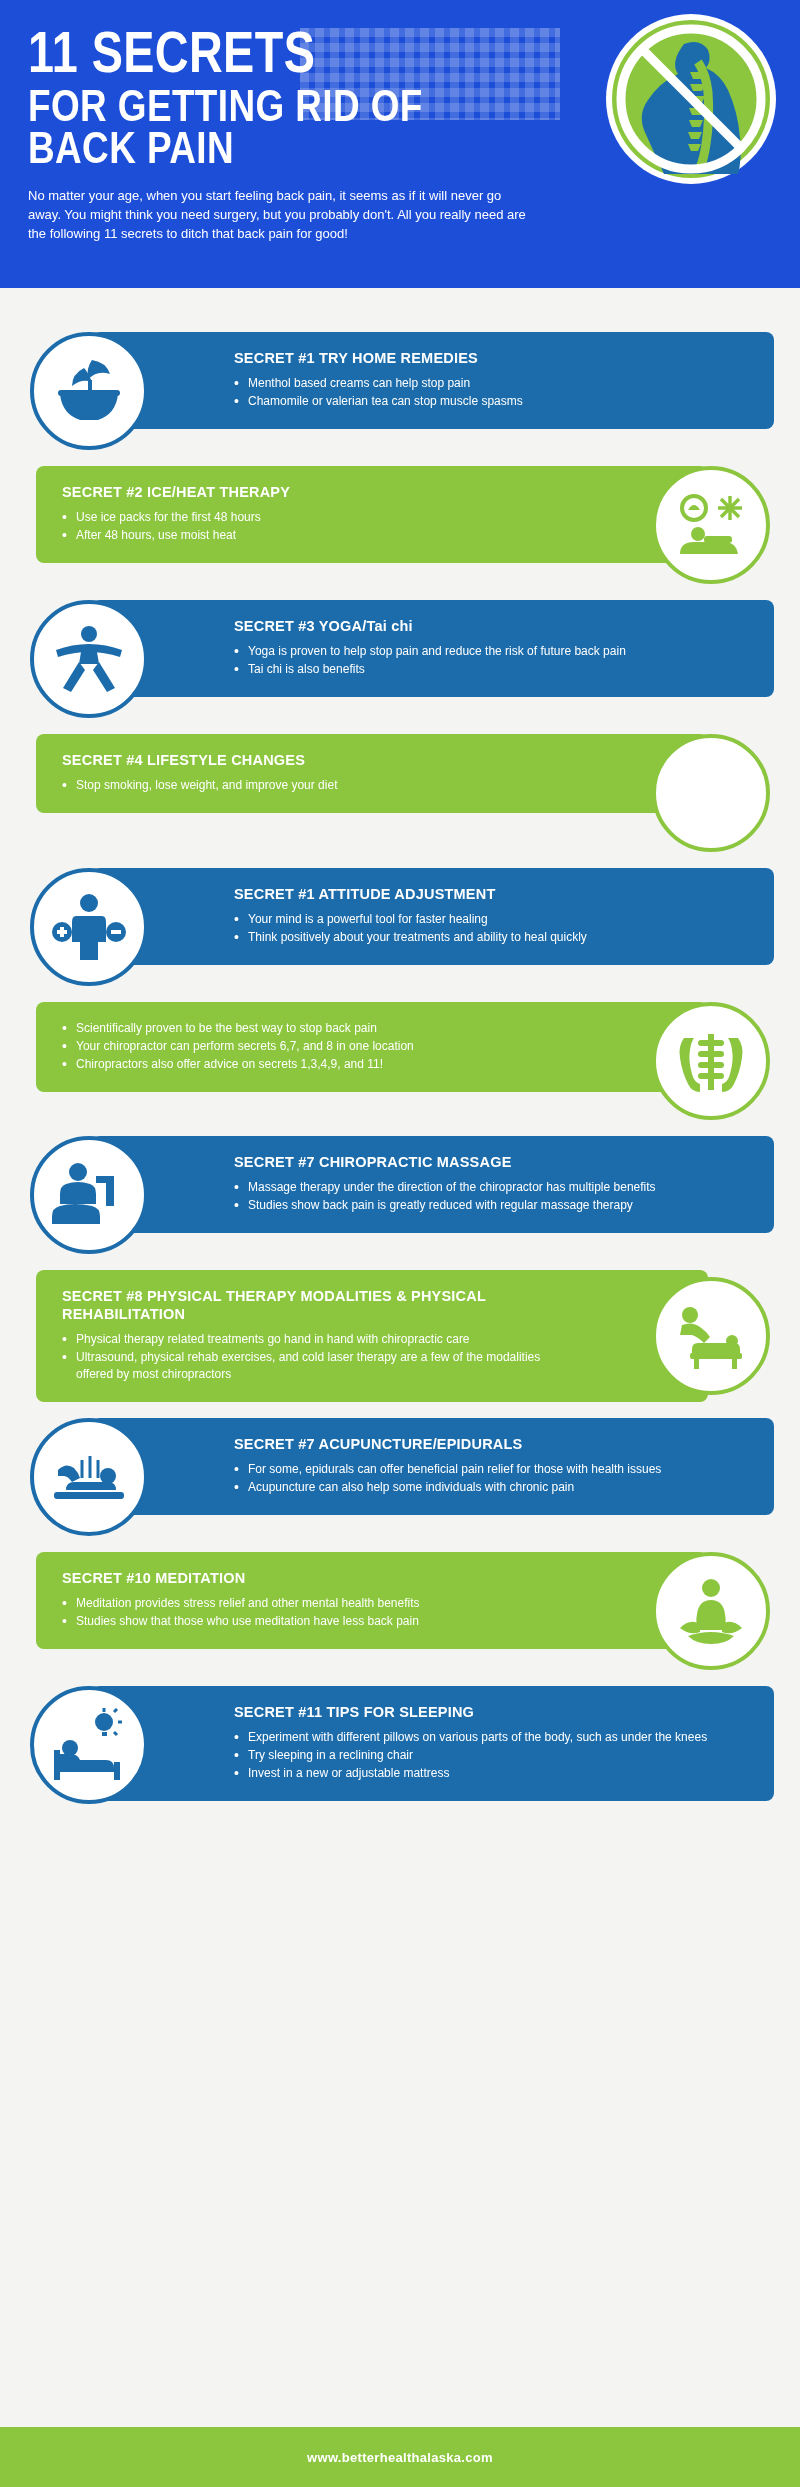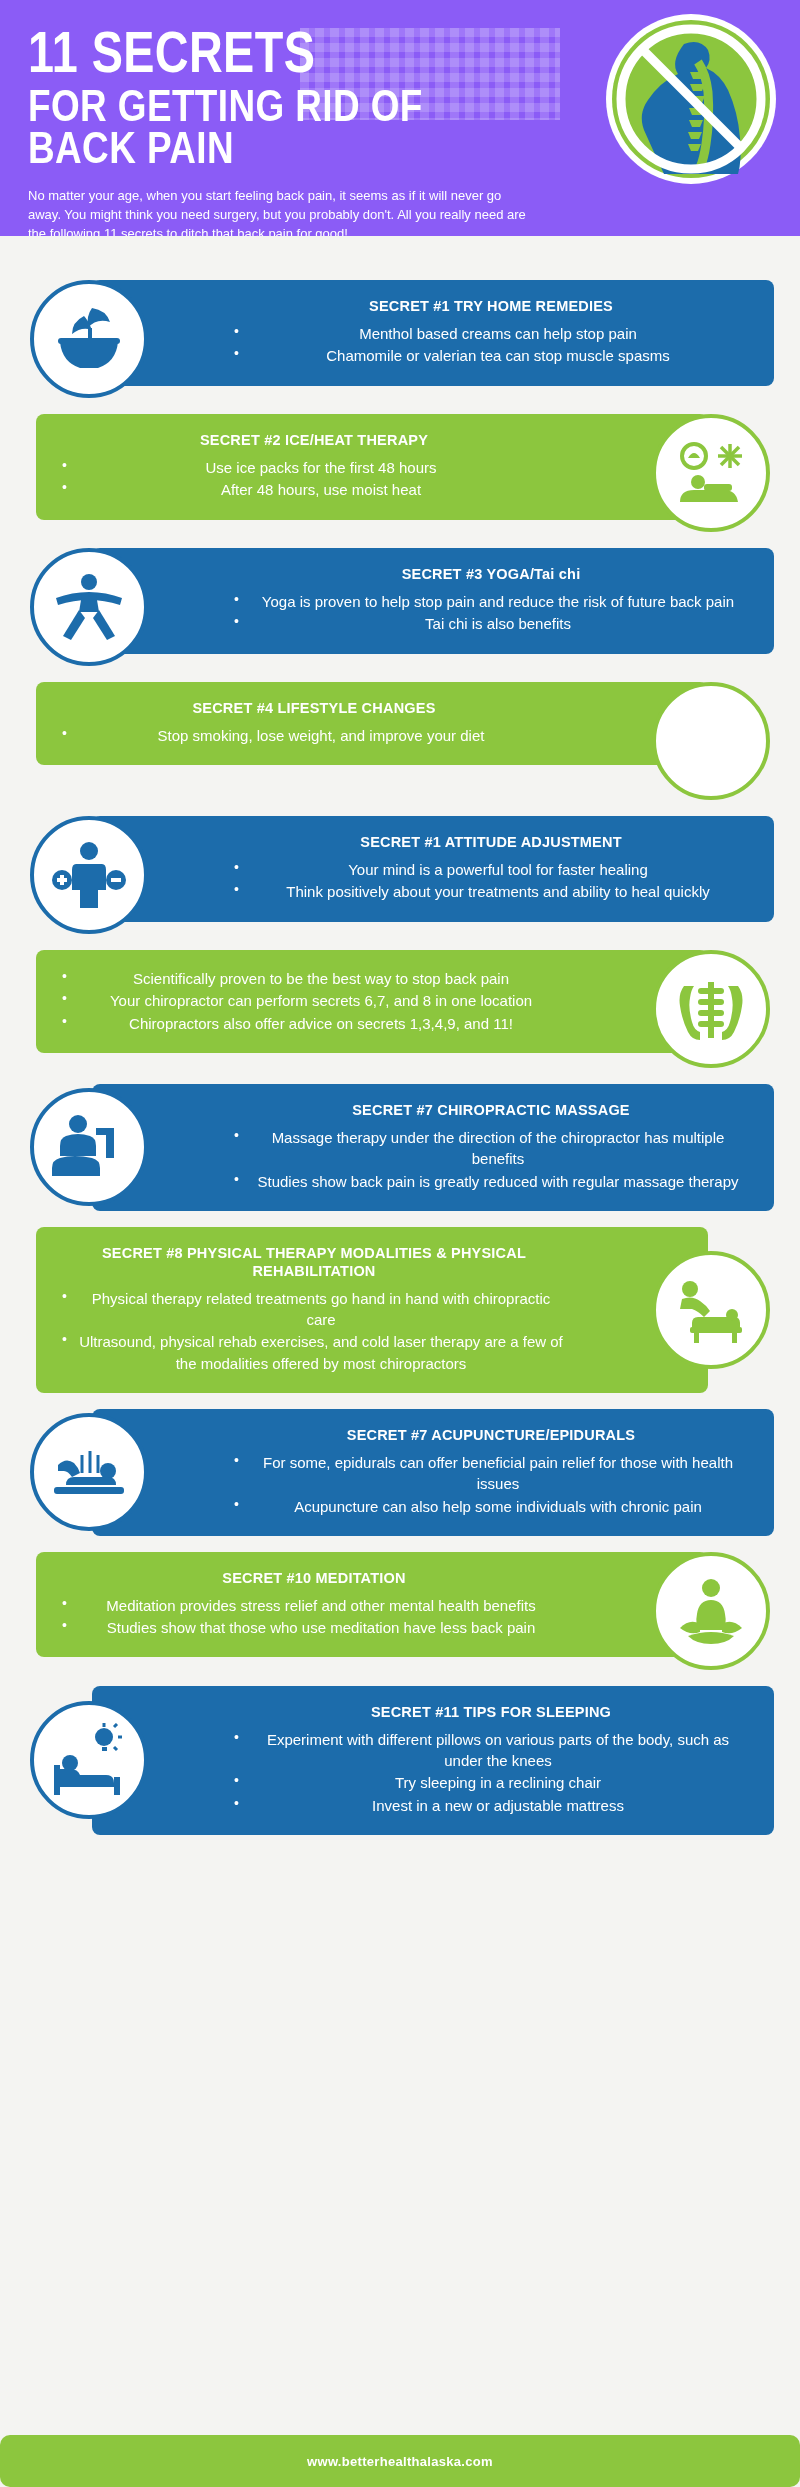--- a/index.html
+++ b/index.html
@@ -13,22 +13,22 @@
     width: 800px;
     height: 2487px;
     background: #f4f4f2;
     overflow: hidden;
   }
 
   
   .header {
     position: relative;
     width: 800px;
-    height: 236px;
-    background: #8b5cf6;
+    height: 288px;
+    background: #1d4ed8;
     overflow: hidden;
   }
   .header-dots {
     position: absolute;
     left: 300px;
     top: 28px;
     width: 260px;
     height: 92px;
     background-image:
       linear-gradient(to right, rgba(255,255,255,0.20) 9px, transparent 9px),
@@ -70,21 +70,20 @@
     height: 170px;
     z-index: 2;
   }
 
   
   .secrets { position: relative; padding: 44px 0 10px 0; }
   .row {
     position: relative;
     margin-bottom: 16px;
     min-height: 118px;
-    text-align: center;
   }
   .panel {
     position: relative;
     border-radius: 8px;
     padding: 18px 26px 18px 26px;
     color: #ffffff;
   }
   
   .row.blue .panel {
     background: #1c6cab;
@@ -103,21 +102,21 @@
     font-size: 14.5px;
     font-weight: bold;
     letter-spacing: 0.2px;
     line-height: 1.24;
     margin-bottom: 7px;
     color: #ffffff;
   }
   .bullets { list-style: none; }
   .bullets li {
     position: relative;
-    font-size: 15px;
+    font-size: 12px;
     line-height: 1.42;
     padding-left: 14px;
     margin-bottom: 1px;
     color: #ffffff;
   }
   .bullets li::before {
     content: "\2022";
     position: absolute;
     left: 0;
     top: -1px;
@@ -142,26 +141,25 @@
   .row.blue .badge { left: 30px; border-color: #1c6cab; }
   .row.green .badge { right: 30px; border-color: #8cc63e; }
   .badge svg { width: 74px; height: 74px; display: block; }
 
   
   .footer {
     position: absolute;
     left: 0;
     bottom: 0;
     width: 800px;
-    height: 52px;
+    height: 60px;
     background: #8cc63e;
     display: flex;
     align-items: center;
     justify-content: center;
-    border-radius: 10px;
   }
   .footer-url {
     color: #ffffff;
     font-size: 13px;
     font-weight: bold;
     letter-spacing: 0.3px;
   }
 </style>
 </head>
 <body>

